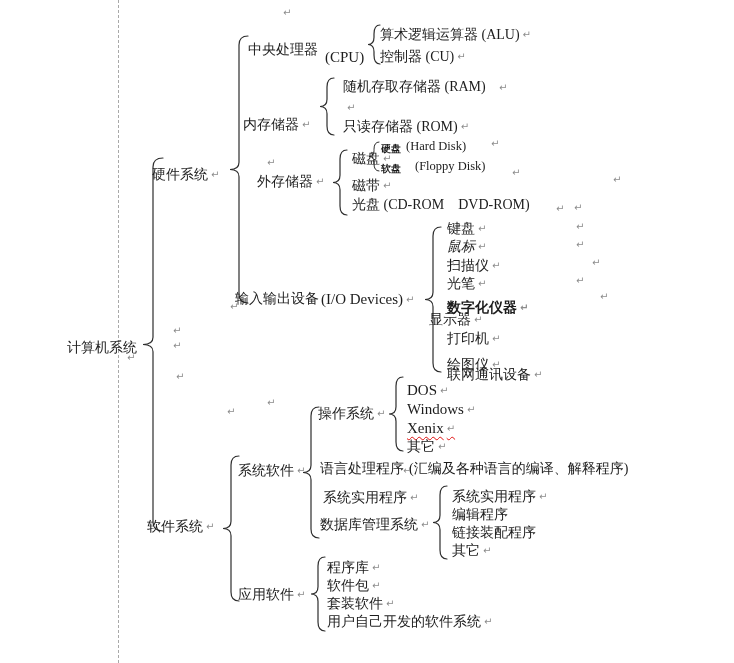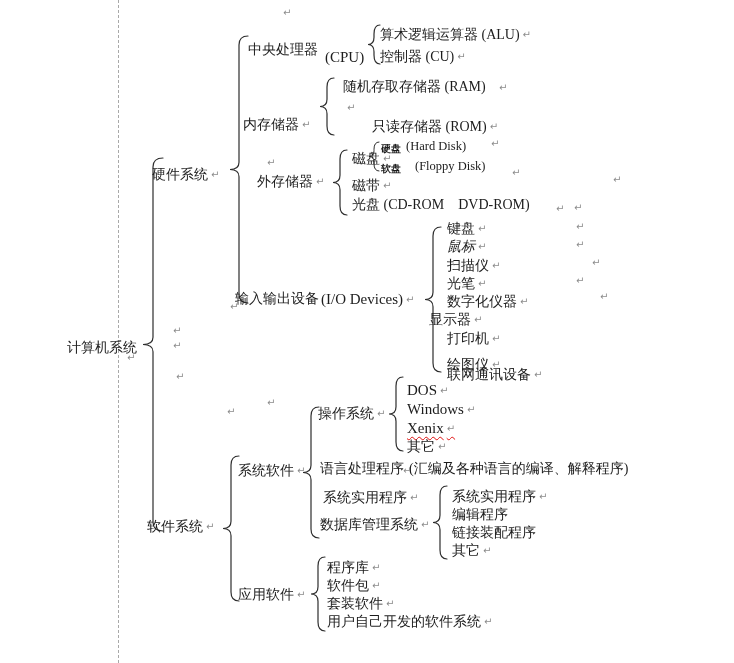--- a/index.html
+++ b/index.html
@@ -37,36 +37,36 @@
     </svg>
   <div id="nodes">
       <div class="node cjk" style="left: 67px; top: 340px;"><span>计算机系统</span></div>
       <div class="node cjk" style="left: 152px; top: 167px;"><span>硬件系统</span><span class="ret">↵</span></div>
       <div class="node cjk" style="left: 248px; top: 42px;"><span>中央处理器</span></div>
       <div class="node latin" style="left: 325px; top: 49px;"><span>(CPU)</span></div>
       <div class="node cjk" style="left: 380px; top: 27px;"><span>算术逻辑运算器 (ALU)</span><span class="ret">↵</span></div>
       <div class="node cjk" style="left: 380px; top: 49px;"><span>控制器 (CU)</span><span class="ret">↵</span></div>
       <div class="node cjk" style="left: 243px; top: 101px; margin-top: 16px;"><span>内存储器</span><span class="ret">↵</span></div>
       <div class="node cjk" style="left: 343px; top: 79px;"><span>随机存取存储器 (RAM)</span></div>
-      <div class="node cjk" style="left: 343px; top: 119px; margin-left: 29px;"><span>只读存储器 (ROM)</span><span class="ret">↵</span></div>
+      <div class="node cjk" style="left: 343px; top: 119px;"><span>只读存储器 (ROM)</span><span class="ret">↵</span></div>
       <div class="node cjk" style="left: 257px; top: 174px;"><span>外存储器</span><span class="ret">↵</span></div>
       <div class="node cjk" style="left: 352px; top: 151px;"><span>磁盘</span><span class="ret">↵</span></div>
       <div class="node cjk-small" style="left: 381px; top: 141px;"><span>硬盘</span></div>
       <div class="node latin-small" style="left: 406px; top: 138px;"><span>(Hard Disk)</span></div>
       <div class="node cjk-small" style="left: 381px; top: 161px;"><span>软盘</span></div>
       <div class="node latin-small" style="left: 406px; top: 158px; margin-left: 9px;"><span>(Floppy Disk)</span></div>
       <div class="node cjk" style="left: 352px; top: 178px;"><span>磁带</span><span class="ret">↵</span></div>
       <div class="node cjk" style="left: 352px; top: 197px;"><span>光盘 (CD-ROM    DVD-ROM)</span></div>
       <div class="node cjk" style="left: 235px; top: 291px;"><span>输入输出设备</span></div>
       <div class="node latin" style="left: 321px; top: 291px;"><span>(I/O Devices)</span><span class="ret">↵</span></div>
       <div class="node cjk" style="left: 447px; top: 221px;"><span>键盘</span><span class="ret">↵</span></div>
       <div class="node cjk" style="left: 447px; top: 239px; font-style: italic;"><span>鼠标</span><span class="ret">↵</span></div>
       <div class="node cjk" style="left: 447px; top: 258px;"><span>扫描仪</span><span class="ret">↵</span></div>
       <div class="node cjk" style="left: 447px; top: 276px;"><span>光笔</span><span class="ret">↵</span></div>
-      <div class="node cjk" style="left: 447px; top: 294px;"><span>数字化仪器</span><span class="ret">↵</span></div>
+      <div class="node cjk" style="left: 447px; top: 300px; font-weight: bold;"><span>数字化仪器</span><span class="ret">↵</span></div>
       <div class="node cjk" style="left: 429px; top: 312px;"><span>显示器</span><span class="ret">↵</span></div>
       <div class="node cjk" style="left: 447px; top: 331px;"><span>打印机</span><span class="ret">↵</span></div>
       <div class="node cjk" style="left: 447px; top: 349px; margin-top: 8px;"><span>绘图仪</span><span class="ret">↵</span></div>
       <div class="node cjk" style="left: 447px; top: 367px;"><span>联网通讯设备</span><span class="ret">↵</span></div>
       <div class="node cjk" style="left: 147px; top: 519px;"><span>软件系统</span><span class="ret">↵</span></div>
       <div class="node cjk" style="left: 238px; top: 463px; text-align: right;"><span>系统软件</span><span class="ret">↵</span></div>
       <div class="node cjk" style="left: 318px; top: 406px;"><span>操作系统</span><span class="ret">↵</span></div>
       <div class="node latin" style="left: 407px; top: 382px;"><span>DOS</span><span class="ret">↵</span></div>
       <div class="node latin" style="left: 407px; top: 401px;"><span>Windows</span><span class="ret">↵</span></div>
       <div class="node latin xenix" style="left: 407px; top: 420px;"><span>Xenix</span><span class="ret">↵</span></div>

